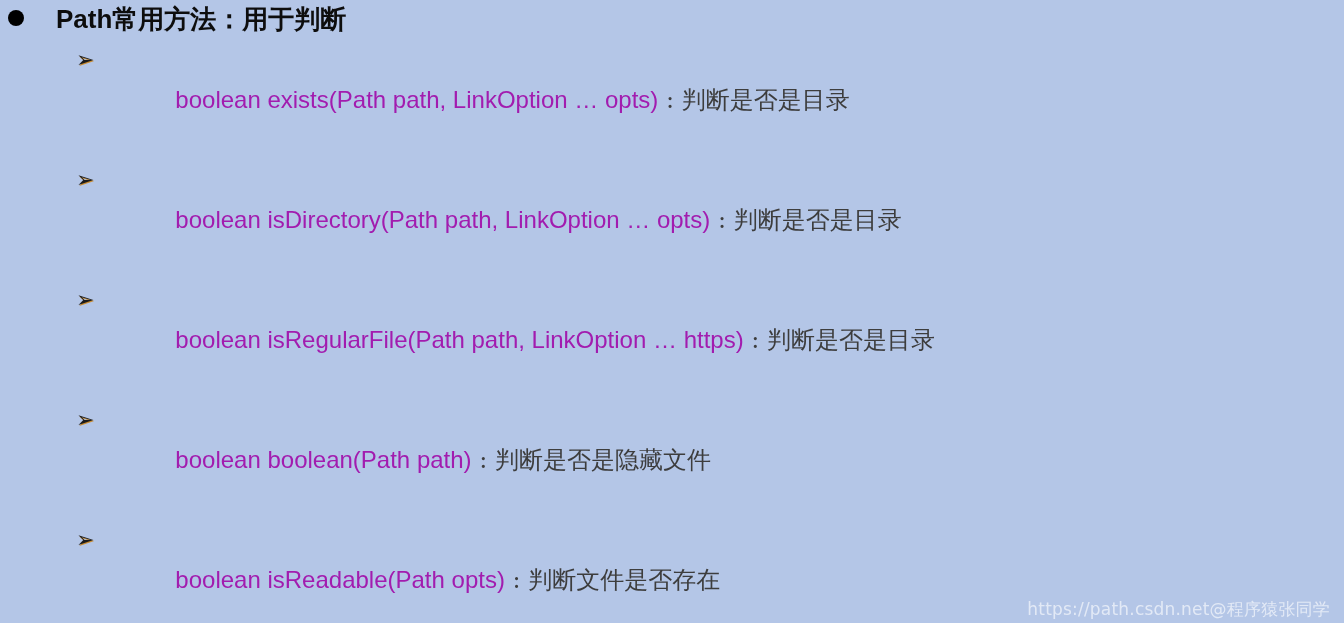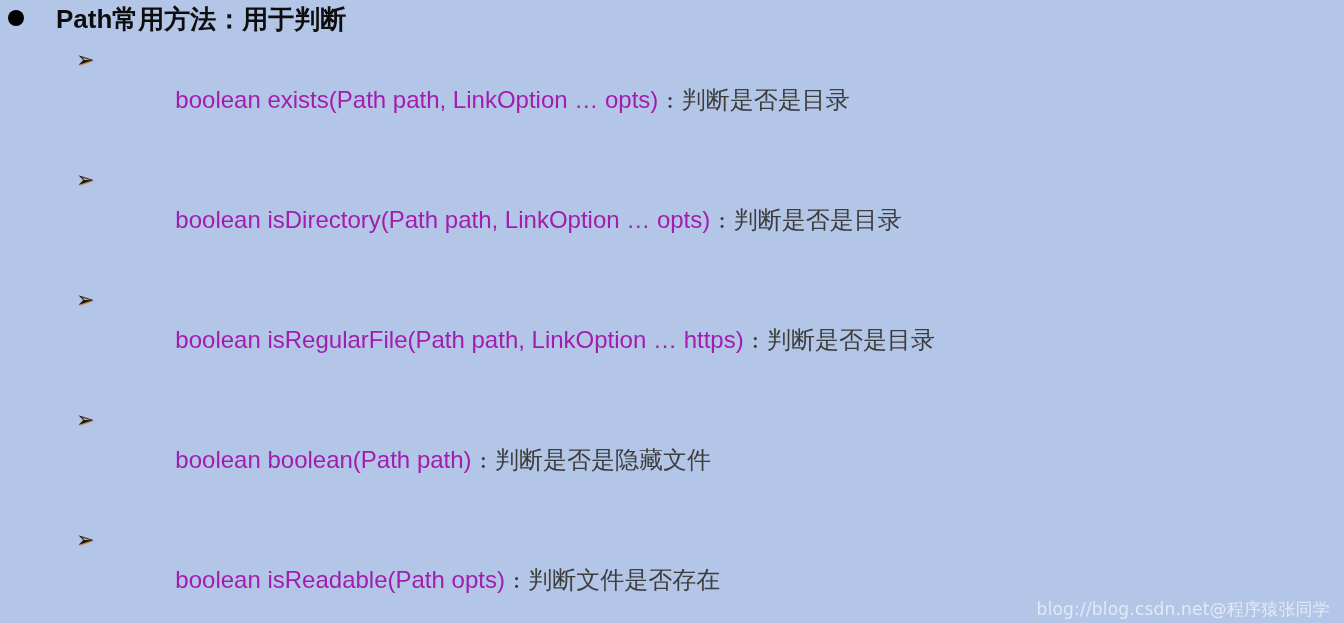--- a/index.html
+++ b/index.html
@@ -141,15 +141,15 @@
         <span class="arrow-bullet">➢</span><span class="sig">boolean boolean(Path path)</span><span class="desc"> : </span><span class="desc">判断是否是隐藏文件</span>
       </li>
 
       <li class="item">
         <span class="arrow-bullet">➢</span><span class="sig">boolean isReadable(Path opts)</span><span class="desc"> : </span><span class="desc">判断文件是否存在</span>
       </li>
 
     </ul>
   </div>
 
-  <div class="watermark">blog://blog.csdn.net@程序猿张同学</div>
+  <div class="watermark">https://path.csdn.net@程序猿张同学</div>
 
 </div>
 
 </body></html>

